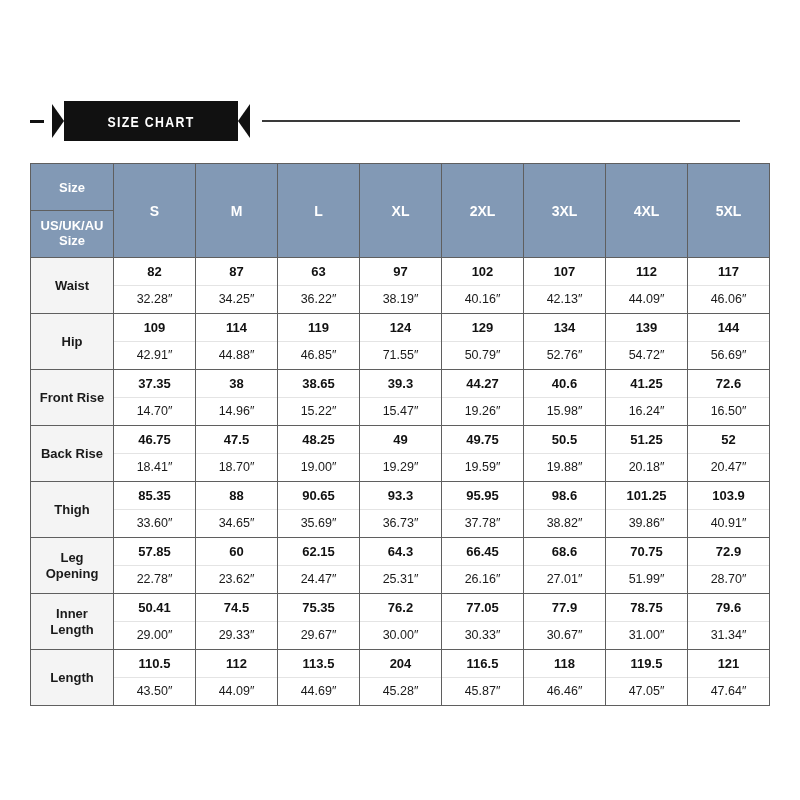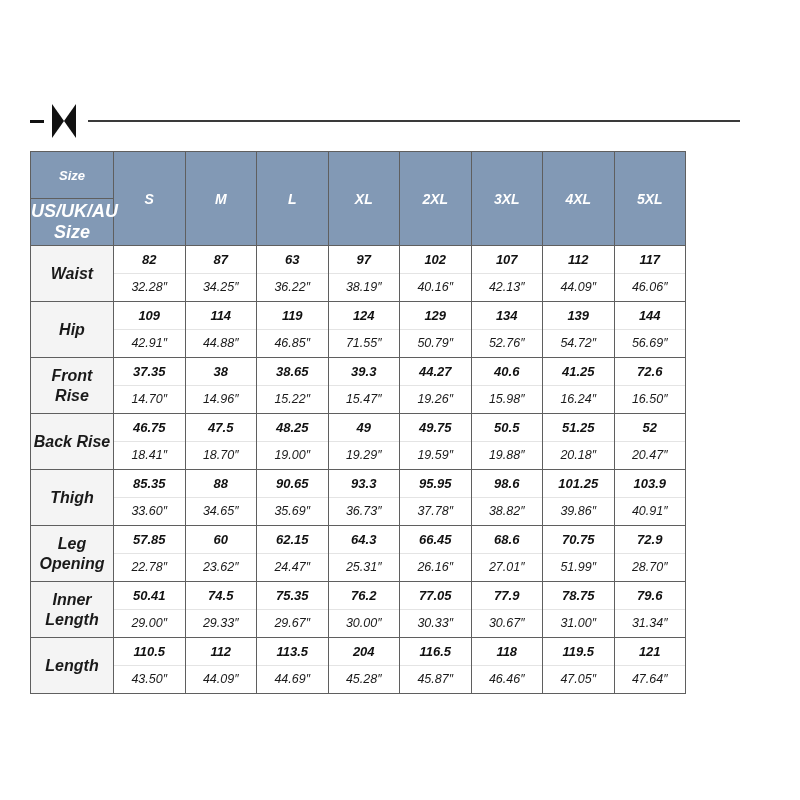--- a/index.html
+++ b/index.html
@@ -70,59 +70,58 @@
     height: 2px;
     background: #3a3a3a;
     margin-left: 12px;
     margin-right: 30px;
   }
 
   
   .chart-table {
     position: absolute;
     left: 30px;
-    top: 151px;
-    width: 656px;
+    top: 163px;
+    width: 740px;
     border-collapse: collapse;
     table-layout: fixed;
-    font-style: italic;
   }
   .chart-table td, .chart-table th {
     border: 1px solid #5f5f5f;
     text-align: center;
     vertical-align: middle;
     padding: 0;
   }
   thead th {
     background: #8299b5;
     color: #ffffff;
     font-size: 13.5px;
     font-weight: bold;
   }
   th.corner-size {
     height: 46px;
     font-size: 13px;
   }
   th.corner-region {
     height: 46px;
-    font-size: 18px;
+    font-size: 13px;
     line-height: 1.15;
   }
   th.size-col {
     height: 92px;
     font-size: 14px;
   }
   th.label-col-head {
     width: 82px;
   }
 
   td.row-label {
     background: #f4f4f4;
     color: #1a1a1a;
-    font-size: 16px;
+    font-size: 13px;
     font-weight: bold;
     line-height: 1.2;
     height: 55px;
     padding: 0 2px;
   }
   td.val-cell {
     height: 55px;
     background: #ffffff;
     padding: 0;
   }
@@ -147,20 +146,23 @@
     line-height: 27px;
   }
 </style>
 </head>
 <body>
 
 <div class="banner-wrap">
   <div class="banner-dash"></div>
   <div class="banner-gap"></div>
   <div class="banner-tail-left"></div>
+  <div class="banner-box">
+    <span class="banner-title">SIZE CHART</span>
+  </div>
   <div class="banner-tail-right"></div>
   <div class="banner-rule"></div>
 </div>
 
 <table class="chart-table">
   <thead>
     <tr>
       <th class="corner-size label-col-head">Size</th>
       <th class="size-col" rowspan="2">S</th>
       <th class="size-col" rowspan="2">M</th>

